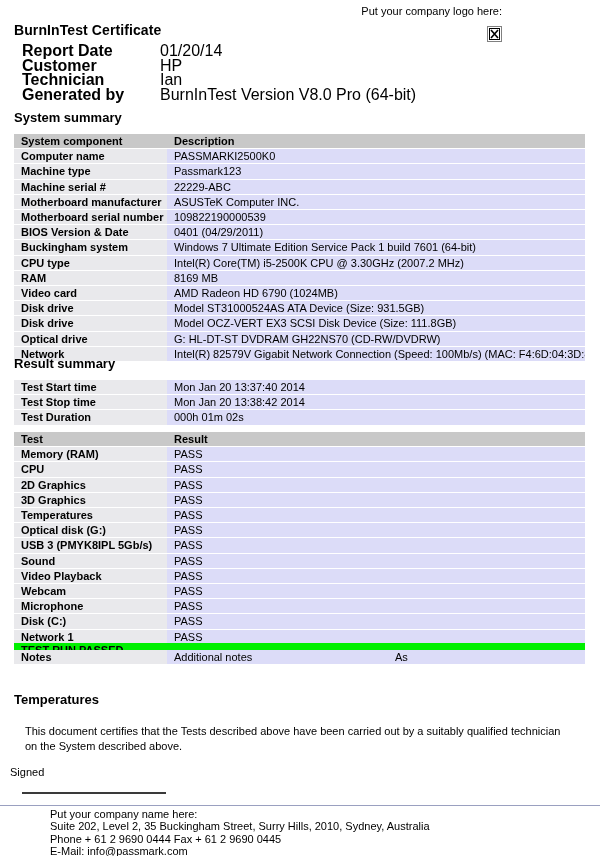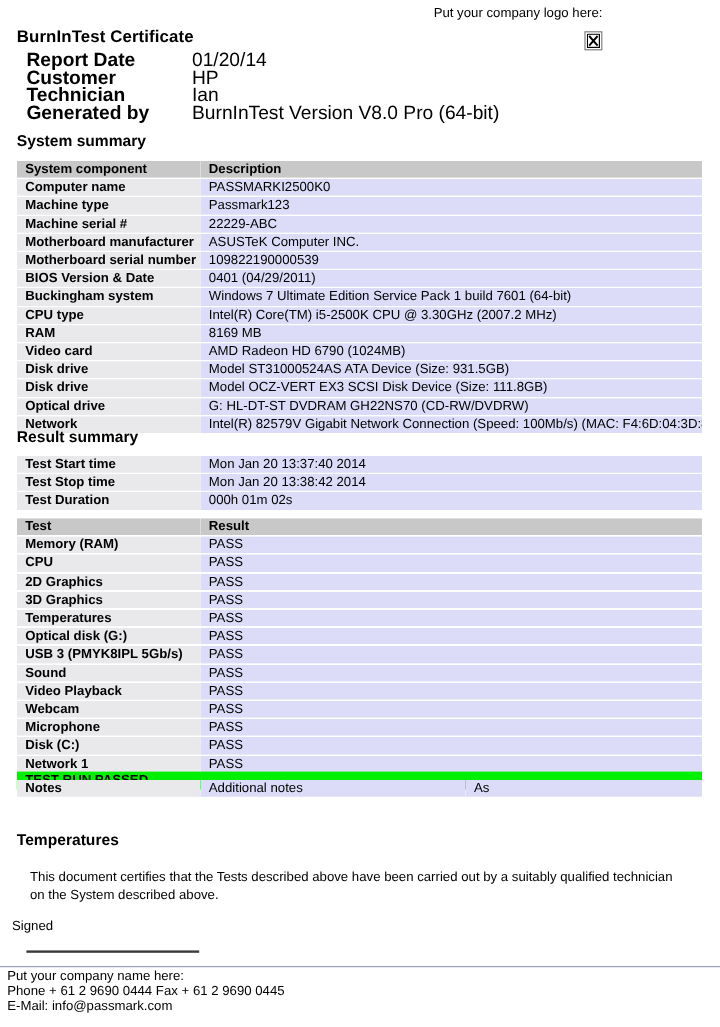--- a/index.html
+++ b/index.html
@@ -177,21 +177,21 @@
     height: 0;
     border-top: 1px solid #9aa0c0;
   }
   .footer {
     position: absolute;
     left: 6px;
     top: 808px;
     font-size: 11px;
     line-height: 12.4px;
   }
-  .footer div { white-space: nowrap; }
+  .footer div { white-space: nowrap; margin-left: 44px; }
 </style>
 </head>
 <body>
 
 <div class="page">
 
   <div class="logo-note">Put your company logo here:</div>
 
   <div class="broken-img">
     <svg width="11" height="12" viewBox="0 0 11 12" aria-hidden="true">
@@ -384,17 +384,18 @@
 
   <div class="cert-body">This document certifies that the Tests described above have been carried out by a suitably qualified technician on the System described above.</div>
 
   <div class="signed-label">Signed</div>
 
   <div class="sign-line"></div>
 
   <div class="footer-rule"></div>
   <div class="footer">
     <div>Put your company name here:</div>
+    <div>Suite 202, Level 2, 35 Buckingham Street, Surry Hills, 2010, Sydney, Australia</div>
     <div>Phone + 61 2 9690 0444 Fax + 61 2 9690 0445</div>
     <div>E-Mail: info@passmark.com</div>
   </div>
 
 </div>
 
 </body></html>

